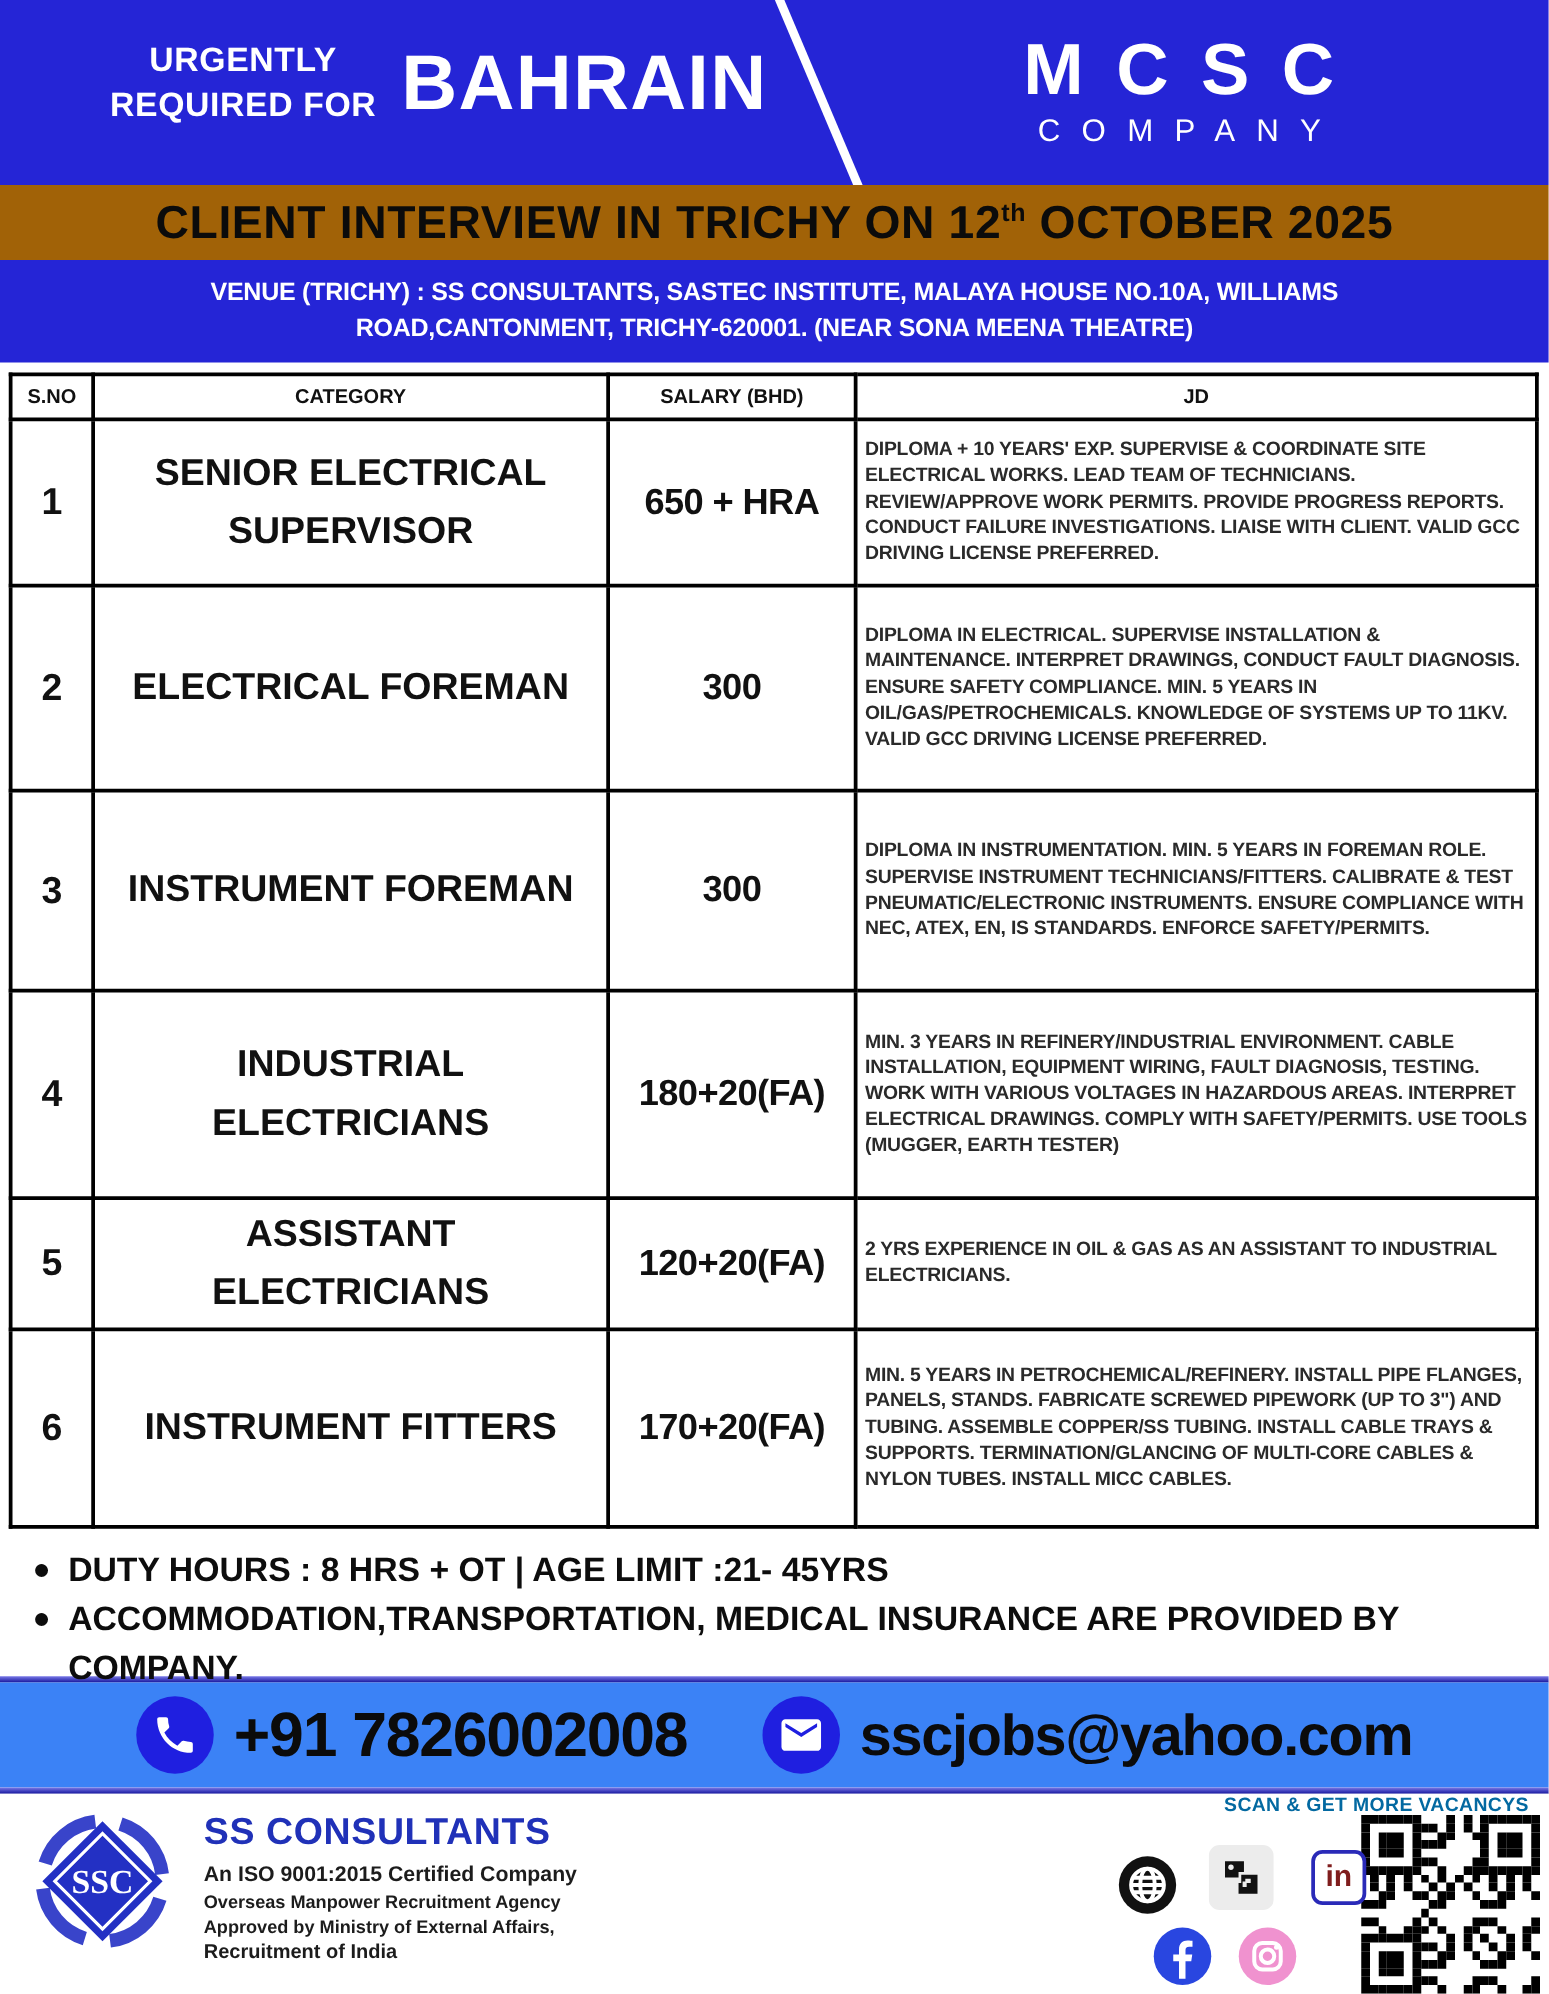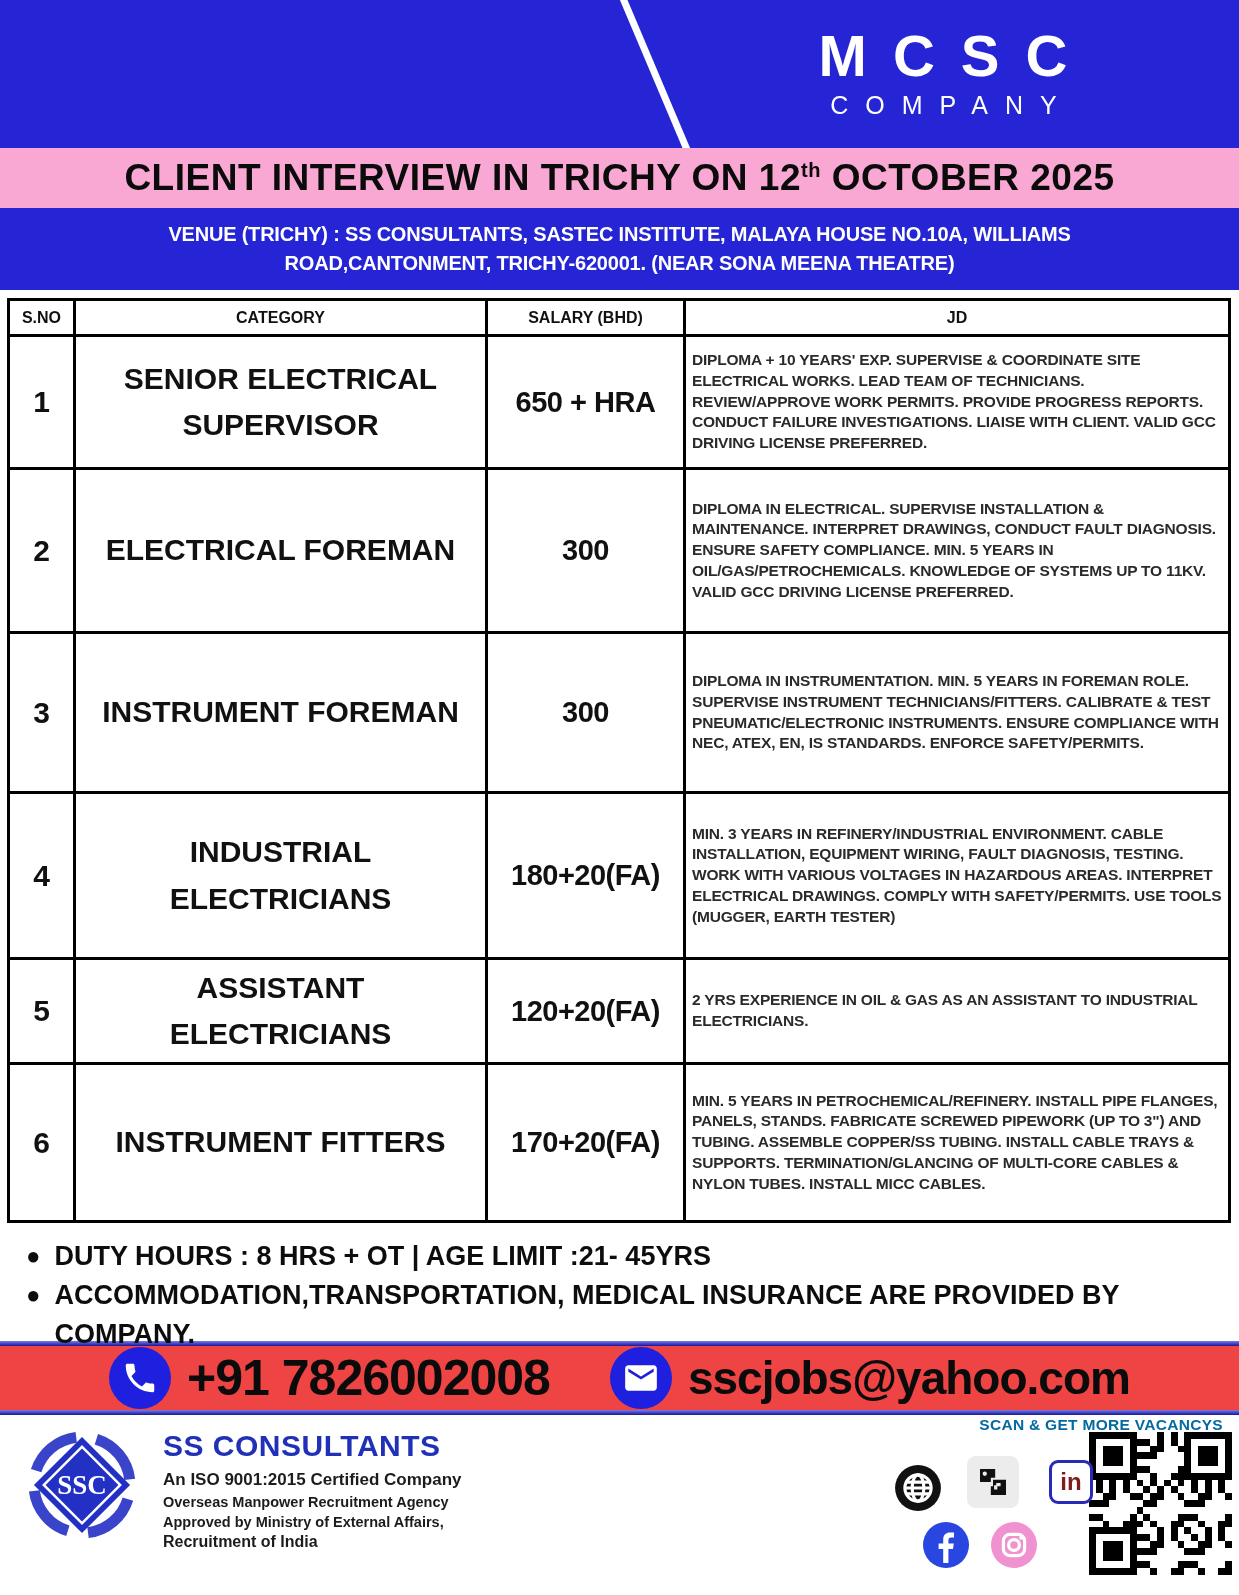--- a/index.html
+++ b/index.html
@@ -11,21 +11,21 @@
   
   .hdr { position:relative; height:148px; background:#2525d6; overflow:hidden; }
   .hdr-left { position:absolute; left:88px; top:30px; display:flex; align-items:center; gap:20px; }
   .urg { color:#fff; font-weight:700; font-size:27px; text-align:center; line-height:1.35; letter-spacing:.5px; }
   .country { color:#fff; font-weight:800; font-size:62px; letter-spacing:1px; }
   .hdr-right { position:absolute; left:795px; top:22px; width:300px; text-align:center; color:#fff; }
   .mcsc { font-size:58px; font-weight:700; letter-spacing:26px; margin-left:22px; }
   .compword { font-size:25px; font-weight:400; letter-spacing:17px; margin-left:14px; margin-top:2px; }
   .diag { position:absolute; left:0; top:0; }
   
-  .titleband { height:60px; display:flex; align-items:center; justify-content:center; background:#f9a8d4; }
+  .titleband { height:60px; display:flex; align-items:center; justify-content:center; background:#a16207; }
   .title { font-size:37px; font-weight:800; letter-spacing:.5px; color:#0b0b0b; white-space:nowrap; }
   .title sup { font-size:20px; font-weight:800; }
   
   .venueband { height:82px; background:#2525d6; color:#fff; display:flex; flex-direction:column;
     align-items:center; justify-content:center; gap:6px; }
   .venueband span { font-size:20px; font-weight:700; letter-spacing:-.2px; }
   .gap8 { height:8px; }
   
   table.jobs { width:1224px; margin:0 7px; border-collapse:collapse; table-layout:fixed; }
   table.jobs, table.jobs th, table.jobs td { border:3px solid #000; }
@@ -38,21 +38,21 @@
   td.jd { font-size:15.5px; font-weight:700; color:#2a2a2a; line-height:1.34; padding:3px 6px; letter-spacing:-.2px; vertical-align:middle; }
   tbody tr:nth-child(1){height:133px;} tbody tr:nth-child(2){height:164px;}
   tbody tr:nth-child(3){height:160px;} tbody tr:nth-child(4){height:166px;}
   tbody tr:nth-child(5){height:105px;} tbody tr:nth-child(6){height:158px;}
   
   .notes { height:118px; padding:14px 24px 0 26px; }
   .note { display:flex; gap:14px; font-size:27px; font-weight:800; line-height:1.45; color:#0d0d0d; }
   .note .dot { font-size:24px; line-height:1.6; }
   
   .divline { height:5px; background:linear-gradient(#7a7ae8,#15159d); }
-  .contact { height:64px; display:flex; align-items:center; justify-content:center; background:#ef4444; }
+  .contact { height:84px; display:flex; align-items:center; justify-content:center; background:#3b82f6; }
   .cicon { width:62px; height:62px; border-radius:50%; background:#1f1fe0; display:flex; align-items:center; justify-content:center; flex:0 0 auto; }
   .cicon svg { width:38px; height:38px; }
   .phone-num { font-size:50px; font-weight:800; letter-spacing:-1px; margin:0 18px 0 16px; color:#0b0b0b; }
   .email-txt { font-size:46px; font-weight:700; letter-spacing:-1px; margin-left:16px; color:#0b0b0b; }
   .mailgroup { margin-left:42px; display:flex; align-items:center; }
   
   .footer { position:relative; height:165px; background:#fff; }
   .logo { position:absolute; left:22px; top:10px; width:120px; height:120px; }
   .fco { position:absolute; left:163px; top:14px; }
   .fco .name { font-size:30px; font-weight:800; color:#2031b8; letter-spacing:.5px; }
@@ -69,20 +69,27 @@
   .icon-pixel { left:967px; top:41px; width:52px; height:52px; }
   .icon-li { left:1049px; top:45px; width:44px; height:44px; border:3px solid #2a2ab8; border-radius:9px;
              background:#fff; color:#7f1d1d; font-weight:800; font-size:24px; display:flex; align-items:center; justify-content:center; }
   .icon-fb { left:922px; top:106px; width:48px; height:48px; }
   .icon-ig { left:990px; top:106px; width:48px; height:48px; }
 </style>
 </head>
 <body>
 
 <div class="hdr">
+  <div class="hdr-left">
+    <div class="urg">
+      <div>URGENTLY</div>
+      <div>REQUIRED FOR</div>
+    </div>
+    <div class="country">BAHRAIN</div>
+  </div>
   <svg class="diag" width="1239" height="148">
     <line x1="622" y1="-4" x2="688" y2="152" stroke="#ffffff" stroke-width="7"></line>
   </svg>
   <div class="hdr-right">
     <div class="mcsc">MCSC</div>
     <div class="compword">COMPANY</div>
   </div>
 </div>
 
 <div class="titleband">

